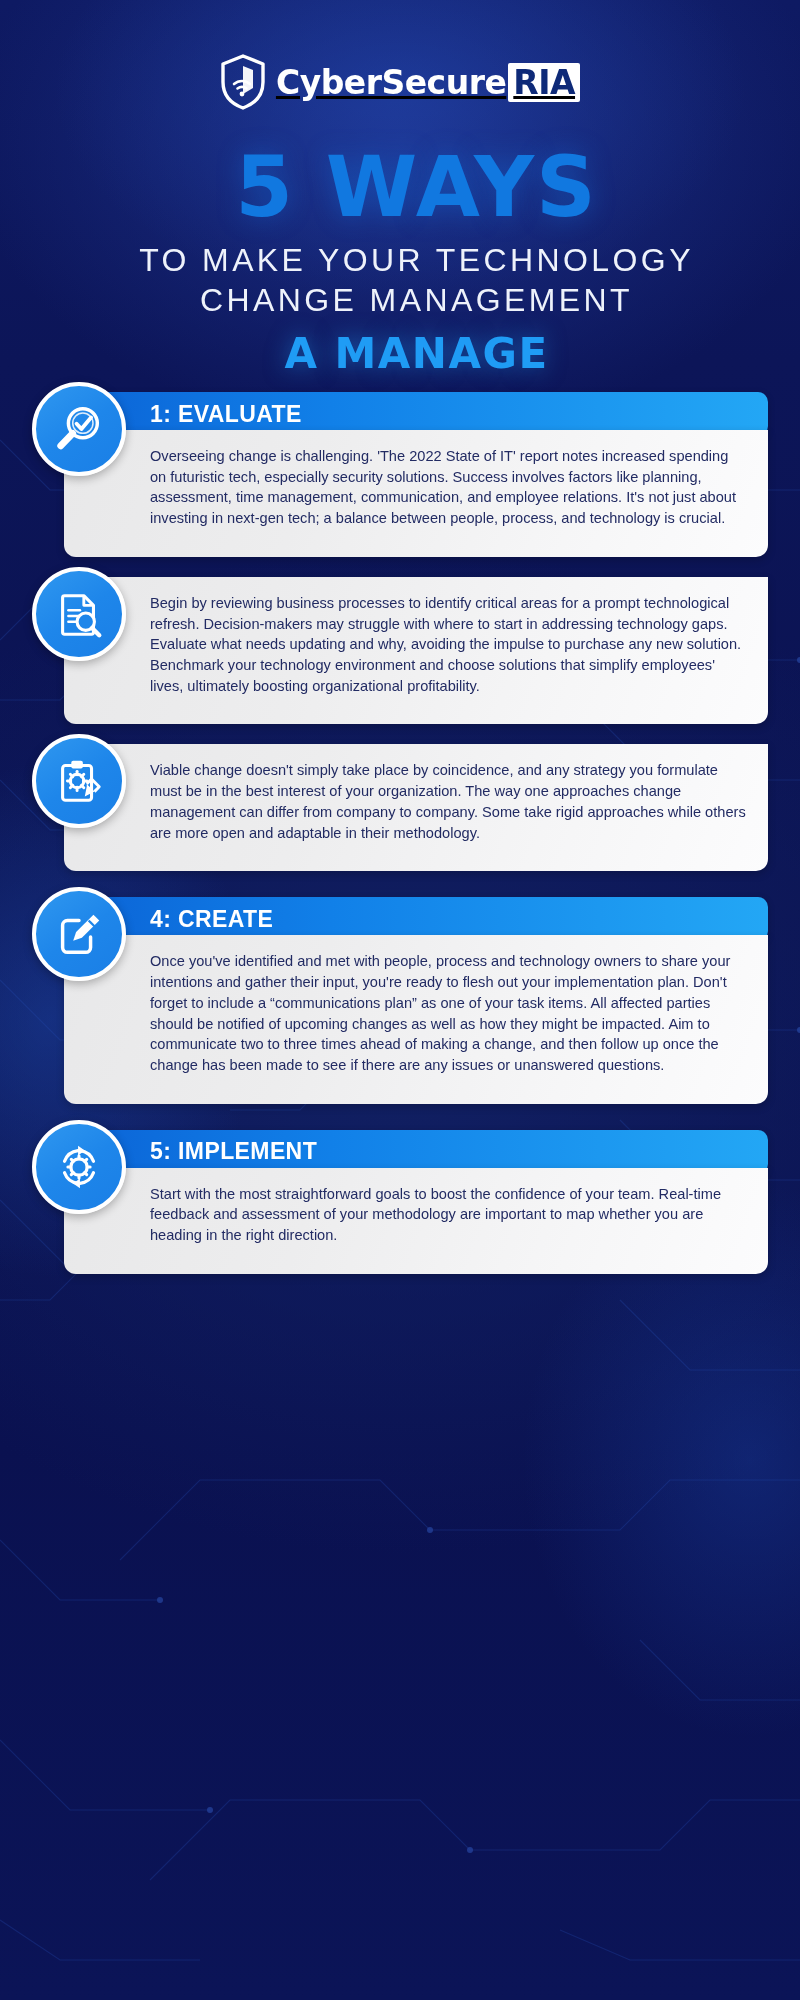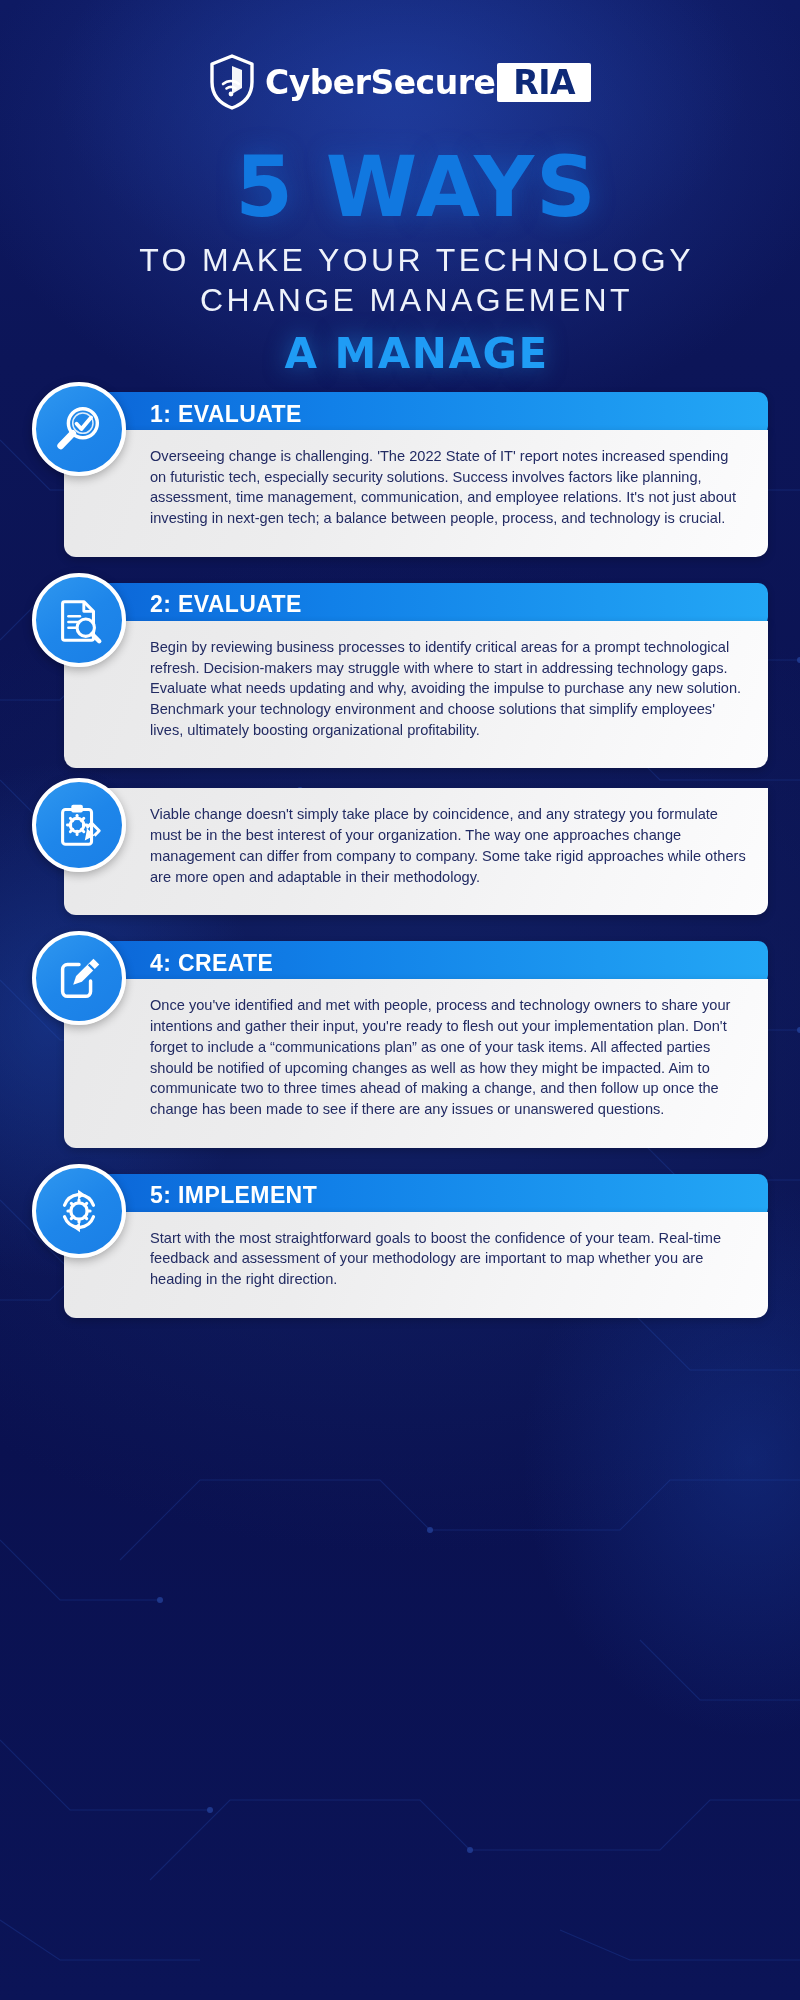--- a/index.html
+++ b/index.html
@@ -24,26 +24,26 @@
   .glow-l { position:absolute; left:-160px; top:760px; width:420px; height:520px;
     background:radial-gradient(ellipse at center, rgba(35,90,200,.35) 0%, rgba(10,20,80,0) 70%); }
   .glow-r { position:absolute; right:-180px; top:1180px; width:460px; height:560px;
     background:radial-gradient(ellipse at center, rgba(30,80,190,.30) 0%, rgba(10,20,80,0) 70%); }
   .glow-t { position:absolute; left:50%; transform:translateX(-50%); top:-120px; width:700px; height:420px;
     background:radial-gradient(ellipse at center, rgba(40,90,210,.30) 0%, rgba(10,20,80,0) 70%); }
 
   
   .logo-wrap {
     position:absolute; top:54px; left:0; right:0;
-    display:flex; align-items:center; justify-content:center; gap:10px;
+    display:flex; align-items:center; justify-content:center; gap:10px;text-decoration:underline;
   }
   .logo-shield { width:46px; height:56px; flex:0 0 auto; }
   .logo-text { font-size:33px; font-weight:700; letter-spacing:-0.5px; color:#ffffff;
     font-family:"DejaVu Sans", sans-serif; display:flex; align-items:center; }
-  .logo-text .ria { background:#ffffff; color:#0e2a78; padding:0 16px; margin-left:2px;
+  .logo-text .ria { background:#ffffff; color:#0e2a78; padding:0 5px; margin-left:2px;
     border-radius:2px; font-weight:700; }
 
   .headline {
     position:absolute; top:148px; left:0; right:0; text-align:center;padding-left:33px;
   }
   .h-main {
     font-size:83px; font-weight:800; line-height:.96; letter-spacing:2px;
     color:#1178e0; font-family:"DejaVu Sans", sans-serif;
     text-shadow:0 0 26px rgba(20,110,220,.45);
   }
@@ -201,23 +201,20 @@
           <g stroke="#ffffff" stroke-width="2.6" stroke-linecap="round">
             <path d="M17 24 h12"></path>
               <path d="M17 30 h12"></path>
               <path d="M17 36 h8"></path>
           </g>
           <circle cx="35" cy="36" r="9" fill="#1e86ea" stroke="#ffffff" stroke-width="3.2"></circle>
           <path d="M41.5 42.5 L49 50" stroke="#ffffff" stroke-width="4.6" stroke-linecap="round"></path>
         </svg>
       </div>
       <div class="card-inner">
-        <div class="card-head">
-          <span class="card-title">2: EVALUATE</span>
-        </div>
         <div class="card-body">
           <p class="card-text">Begin by reviewing business processes to identify critical areas for a prompt technological refresh. Decision-makers may struggle with where to start in addressing technology gaps. Evaluate what needs updating and why, avoiding the impulse to purchase any new solution. Benchmark your technology environment and choose solutions that simplify employees' lives, ultimately boosting organizational profitability.</p>
         </div>
       </div>
     </div>
 
     <div class="card">
       <div class="icon-badge">
         <svg viewBox="0 0 56 56">
           <rect x="11" y="12" width="30" height="36" rx="3" fill="none" stroke="#ffffff" stroke-width="3.2"></rect>

